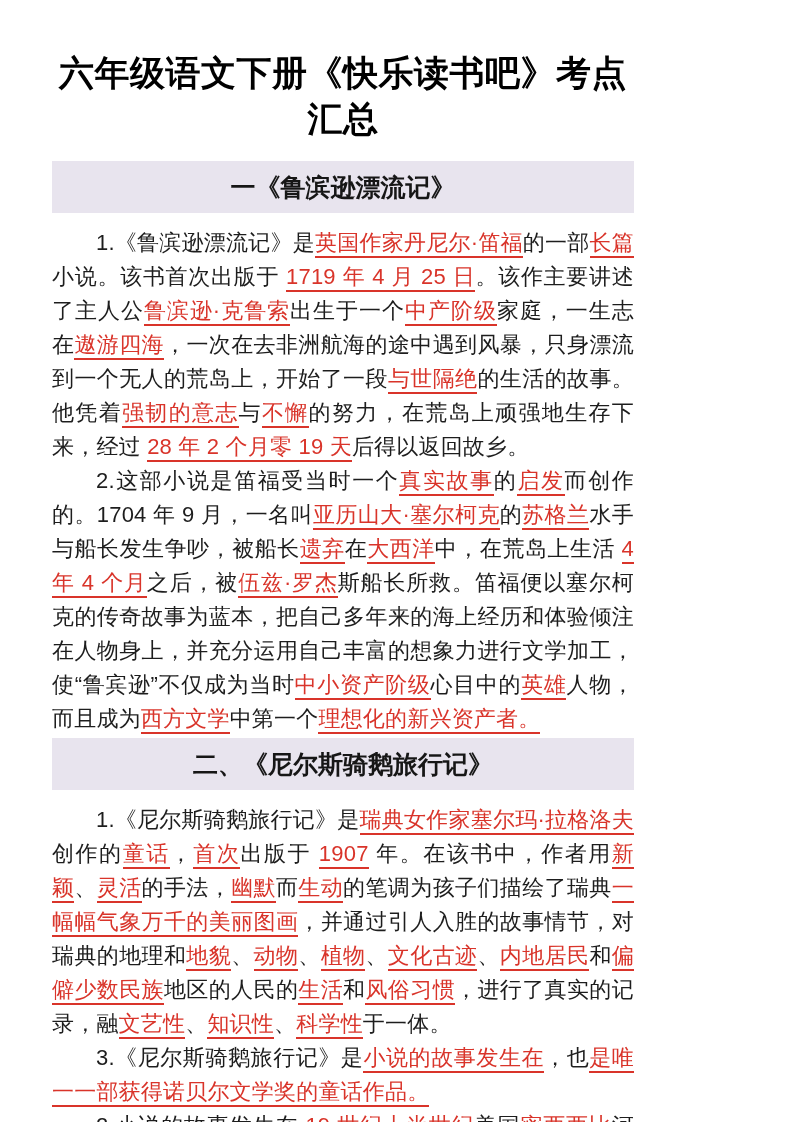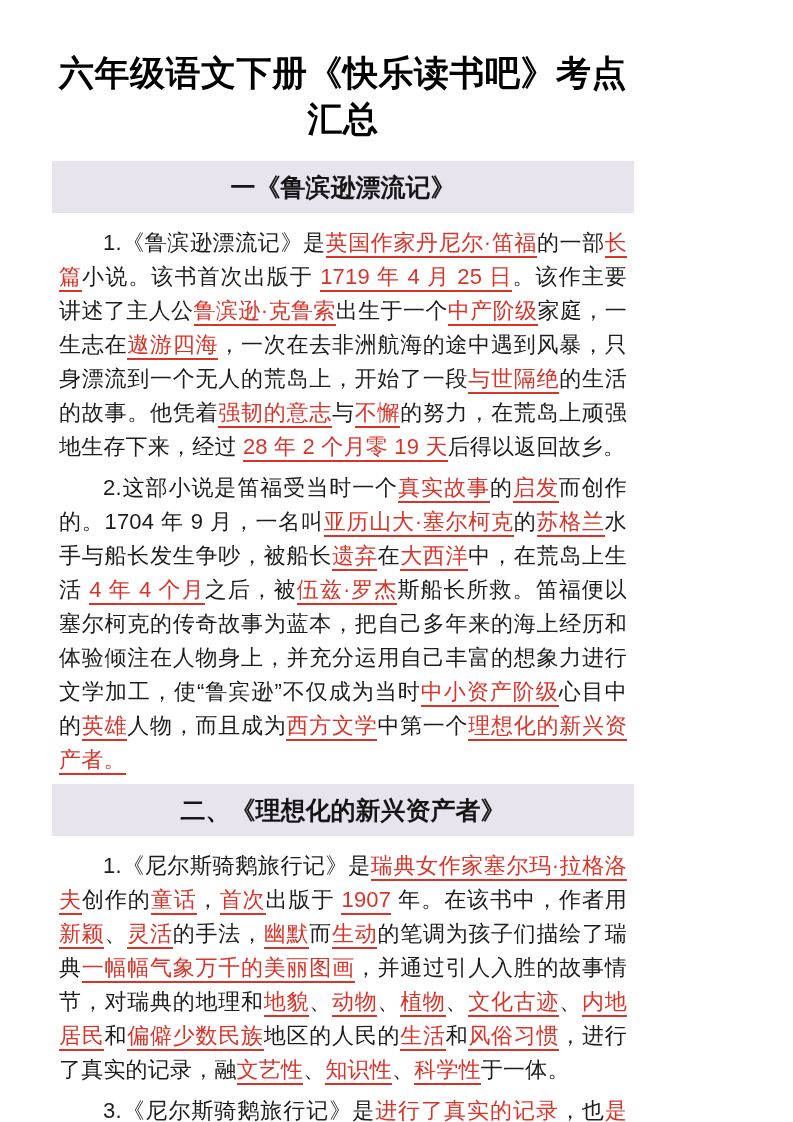--- a/index.html
+++ b/index.html
@@ -32,21 +32,21 @@
   .section-heading {
     background: var(--band);
     text-align: center;
     font-size: 25px;
     font-weight: 700;
     color: #161616;
     padding: 10px 0 9px 0;
     margin: 2px 0 13px 0;
   }
   .para {
-    margin: 7px;
+    margin: 0;
     font-size: 22px;
     line-height: 34px;
     text-align: justify;
     text-indent: 2em;
     color: var(--text);
     letter-spacing: 0.2px;
   }
   .para .hl {
     color: var(--hl);
     border-bottom: 2px solid var(--hl);
@@ -60,22 +60,22 @@
 
   <h1 class="doc-title">六年级语文下册《快乐读书吧》考点汇总</h1>
 
   <section>
     <div class="section-heading">一《鲁滨逊漂流记》</div>
     <p class="para"><span>1.《鲁滨逊漂流记》是</span><span class="hl">英国作家丹尼尔·笛福</span><span>的一部</span><span class="hl">长篇</span><span>小说。该书首次出版于 </span><span class="hl">1719 年 4 月 25 日</span><span>。该作主要讲述了主人公</span><span class="hl">鲁滨逊·克鲁索</span><span>出生于一个</span><span class="hl">中产阶级</span><span>家庭，一生志在</span><span class="hl">遨游四海</span><span>，一次在去非洲航海的途中遇到风暴，只身漂流到一个无人的荒岛上，开始了一段</span><span class="hl">与世隔绝</span><span>的生活的故事。他凭着</span><span class="hl">强韧的意志</span><span>与</span><span class="hl">不懈</span><span>的努力，在荒岛上顽强地生存下来，经过 </span><span class="hl">28 年 2 个月零 19 天</span><span>后得以返回故乡。</span></p>
     <p class="para"><span>2.这部小说是笛福受当时一个</span><span class="hl">真实故事</span><span>的</span><span class="hl">启发</span><span>而创作的。1704 年 9 月，一名叫</span><span class="hl">亚历山大·塞尔柯克</span><span>的</span><span class="hl">苏格兰</span><span>水手与船长发生争吵，被船长</span><span class="hl">遗弃</span><span>在</span><span class="hl">大西洋</span><span>中，在荒岛上生活 </span><span class="hl">4 年 4 个月</span><span>之后，被</span><span class="hl">伍兹·罗杰</span><span>斯船长所救。笛福便以塞尔柯克的传奇故事为蓝本，把自己多年来的海上经历和体验倾注在人物身上，并充分运用自己丰富的想象力进行文学加工，使“鲁宾逊”不仅成为当时</span><span class="hl">中小资产阶级</span><span>心目中的</span><span class="hl">英雄</span><span>人物，而且成为</span><span class="hl">西方文学</span><span>中第一个</span><span class="hl">理想化的新兴资产者。</span></p>
   </section>
 
   <section>
-    <div class="section-heading">二、《理想化的新兴资产者》</div>
+    <div class="section-heading">二、《尼尔斯骑鹅旅行记》</div>
     <p class="para"><span>1.《尼尔斯骑鹅旅行记》是</span><span class="hl">瑞典女作家塞尔玛·拉格洛夫</span><span>创作的</span><span class="hl">童话</span><span>，</span><span class="hl">首次</span><span>出版于 </span><span class="hl">1907</span><span> 年。在该书中，作者用</span><span class="hl">新颖</span><span>、</span><span class="hl">灵活</span><span>的手法，</span><span class="hl">幽默</span><span>而</span><span class="hl">生动</span><span>的笔调为孩子们描绘了瑞典</span><span class="hl">一幅幅气象万千的美丽图画</span><span>，并通过引人入胜的故事情节，对瑞典的地理和</span><span class="hl">地貌</span><span>、</span><span class="hl">动物</span><span>、</span><span class="hl">植物</span><span>、</span><span class="hl">文化古迹</span><span>、</span><span class="hl">内地居民</span><span>和</span><span class="hl">偏僻少数民族</span><span>地区的人民的</span><span class="hl">生活</span><span>和</span><span class="hl">风俗习惯</span><span>，进行了真实的记录，融</span><span class="hl">文艺性</span><span>、</span><span class="hl">知识性</span><span>、</span><span class="hl">科学性</span><span>于一体。</span></p>
-    <p class="para"><span>3.《尼尔斯骑鹅旅行记》是</span><span class="hl">进行了真实的记录</span><span>，也</span><span class="hl">是唯一一部获得诺贝尔文学奖的童话作品。</span></p>
+    <p class="para"><span>3.《尼尔斯骑鹅旅行记》是</span><span class="hl">小说的故事发生在</span><span>，也</span><span class="hl">是唯一一部获得诺贝尔文学奖的童话作品。</span></p>
   </section>
 
   <section>
     <p class="para"><span>2.小说的故事发生在 </span><span class="hl">19 世纪上半世纪</span><span>美国</span><span class="hl">密西西比</span><span>河畔的一个普通小镇上。</span></p>
   </section>
 
 </div>
 
 </body></html>

